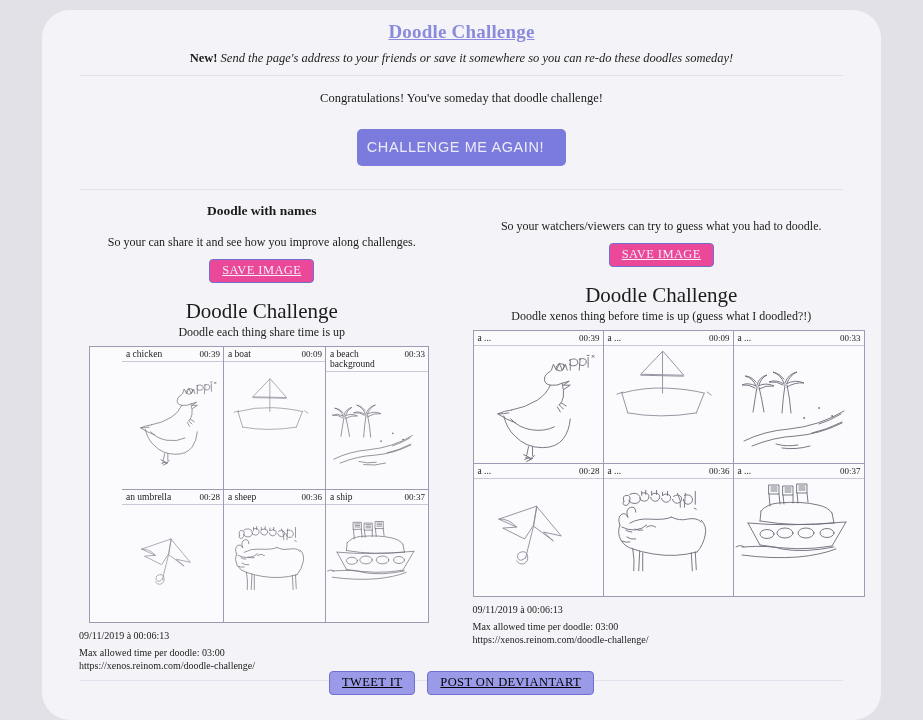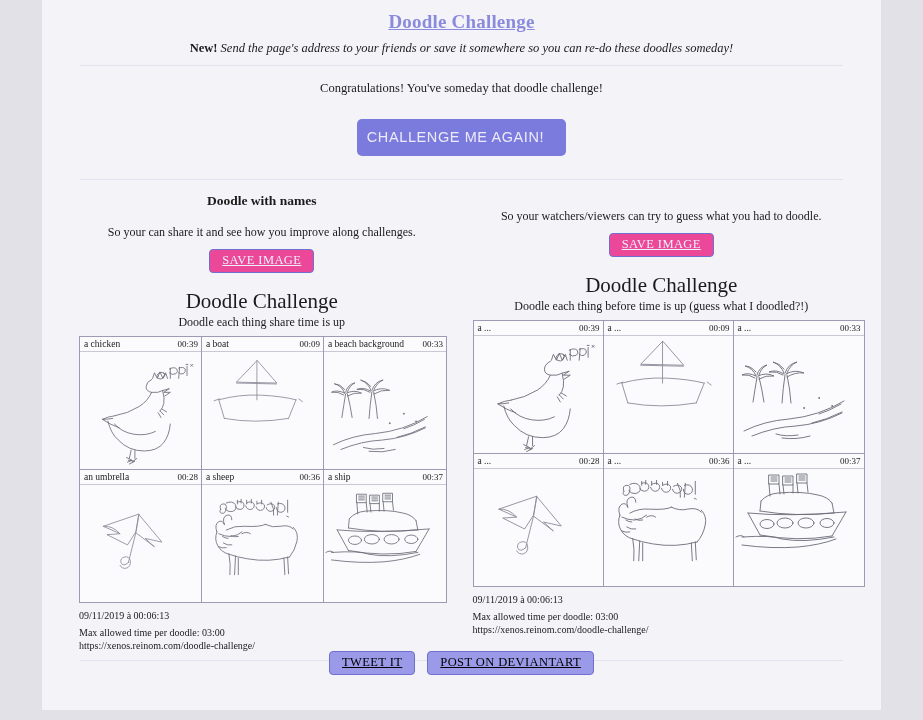--- a/index.html
+++ b/index.html
@@ -6,23 +6,24 @@
   html, body {
     margin: 0; padding: 0;
     width: 923px; height: 720px;
     background: #e2e1e8;
     font-family: "Liberation Serif", "DejaVu Serif", serif;
     color: #1b1b1b;
     overflow: hidden;
   }
   #page {
     position: absolute;
-    left: 42px; top: 0;
+    left: 42px; top: 10px;
     width: 839px; height: 710px;
     background: #f4f3f8;
+    border-radius: 28px;
   }
   .inner { padding: 0 20px; }
 
   
   .site-title {
     text-align: center;
     font-size: 19px;
     font-weight: bold;
     color: #8b8bdd;
     text-decoration: underline;
@@ -114,21 +115,21 @@
     font-size: 12px;
     margin-top: 1px;
   }
   .grid {
     margin-top: 6px;
     border: 1px solid #9b9bb4;
     background: #fbfbfd;
     display: grid;
     grid-template-columns: 1fr 1fr 1fr;
   }
-  .left-sheet .grid { width: 368px; margin-left: 17px; }
+  .left-sheet .grid { width: 340px; margin-left: 27px; padding-left: 32px; }
   .right-sheet .grid { width: 392px; margin-left: 11px; }
   .cell { border-right: 1px solid #9b9bb4; }
   .cell:nth-child(3n) { border-right: 0; }
   .cell.row2 { border-top: 1px solid #9b9bb4; }
   .cell-head {
     display: flex;
     justify-content: space-between;
     align-items: baseline;
     font-size: 9.5px;
     padding: 2px 3px 2px 4px;
@@ -383,21 +384,21 @@
       </div>
 
       <div class="col right-sheet">
         <div class="col-desc">So your watchers/viewers can try to guess what you had to doodle.</div>
         <div class="save-wrap">
           <span class="save-btn">SAVE IMAGE</span>
         </div>
 
         <div class="sheet">
           <div class="sheet-title">Doodle Challenge</div>
-          <div class="sheet-sub">Doodle each thing before time is up (guess what I doodled?!)</div>
+          <div class="sheet-sub">Doodle xenos thing before time is up (guess what I doodled?!)</div>
 
           <div class="grid">
             <div class="cell">
               <div class="cell-head">
                 <span>a ...</span>
                 <span class="time">00:39</span>
               </div>
               <div class="canvas">
                 <svg viewBox="0 0 130 117" xmlns="http://www.w3.org/2000/svg" fill="none" stroke="#6b6b78" stroke-width="0.9" stroke-linecap="round" stroke-linejoin="round">
                   <path d="M78 24 l2 -6 l3 6 l3 -7 l3 7 l3 -6 l2 6"></path>

